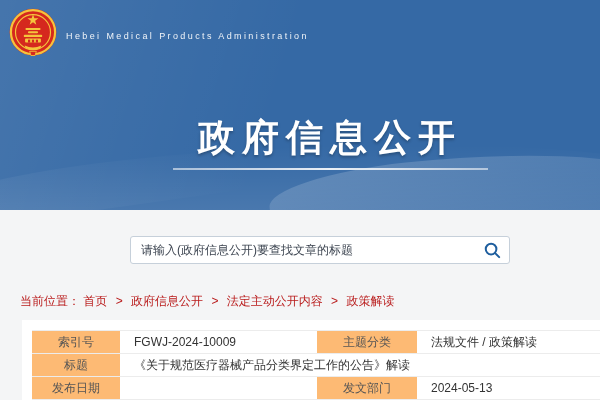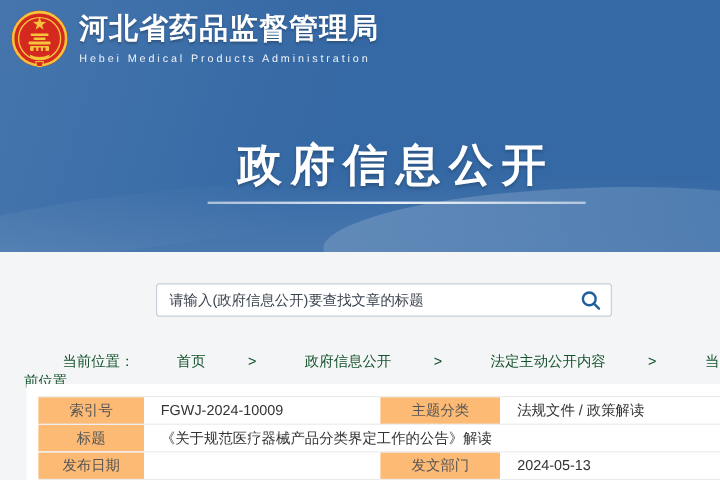--- a/index.html
+++ b/index.html
@@ -81,21 +81,21 @@
   .search-btn {
     width: 34px; height: 100%; border: none; background: transparent;
     cursor: pointer; display: flex; align-items: center; justify-content: center;
   }
 
   
   .breadcrumb {
     position: absolute; top: 293px; left: 20px;
     font-size: 12px; color: #666;
   }
-  .breadcrumb span { color: #14532d; margin-left: 32px; }
+  .breadcrumb span { color: #b91c1c; }
   .crumb { cursor: pointer; }
   .crumb-sep { margin: 0 5px; }
 
   
   .card {
     position: absolute; top: 320px; left: 22px; width: 578px; height: 120px;
     background: #ffffff;
   }
   table.doc-table {
     border-collapse: collapse;
@@ -140,21 +140,20 @@
       <rect x="24" y="29" width="12" height="2.4" rx="1" fill="#f5c43c"></rect>
       <rect x="19" y="33" width="22" height="2.8" rx="1" fill="#f5c43c"></rect>
       <rect x="20.5" y="37.5" width="19" height="5" rx="1" fill="#f5c43c"></rect>
       <rect x="24" y="39" width="2.6" height="3.5" fill="#d5281e"></rect>
       <rect x="28.7" y="39" width="2.6" height="3.5" fill="#d5281e"></rect>
       <rect x="33.4" y="39" width="2.6" height="3.5" fill="#d5281e"></rect>
       <path d="M20 46 Q30 51 40 46 L39 49 Q30 53.5 21 49 Z" fill="#f5c43c"></path>
       <path d="M26 53 h8 l-1.5 5 h-5 Z" fill="#d5281e" stroke="#f5c43c" stroke-width="1"></path>
     </svg>
     <div class="brand-text">
-      <div class="site-title">河北省药品监督管理局</div>
       <div class="site-subtitle">Hebei Medical Products Administration</div>
     </div>
   </div>
 
   <div class="banner-title">政府信息公开</div>
   <div class="banner-divider"></div>
 </div>
 
 <div class="search-wrap">
   <input class="search-input" type="text" placeholder="请输入(政府信息公开)要查找文章的标题" style="">
@@ -167,21 +166,21 @@
 </div>
 
 <div class="breadcrumb">
   <span>当前位置：</span>
   <span class="crumb">首页</span>
   <span class="crumb-sep">&gt;</span>
   <span class="crumb">政府信息公开</span>
   <span class="crumb-sep">&gt;</span>
   <span class="crumb">法定主动公开内容</span>
   <span class="crumb-sep">&gt;</span>
-  <span>当前位置</span>
+  <span>政策解读</span>
 </div>
 
 <div class="card">
   <table class="doc-table">
     <colgroup>
       <col style="width:88px">
         <col style="width:197px">
         <col style="width:100px">
         <col>
     </colgroup>

